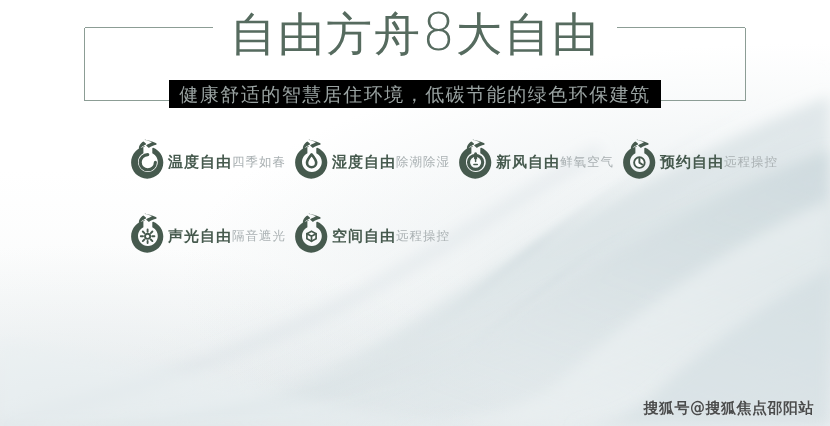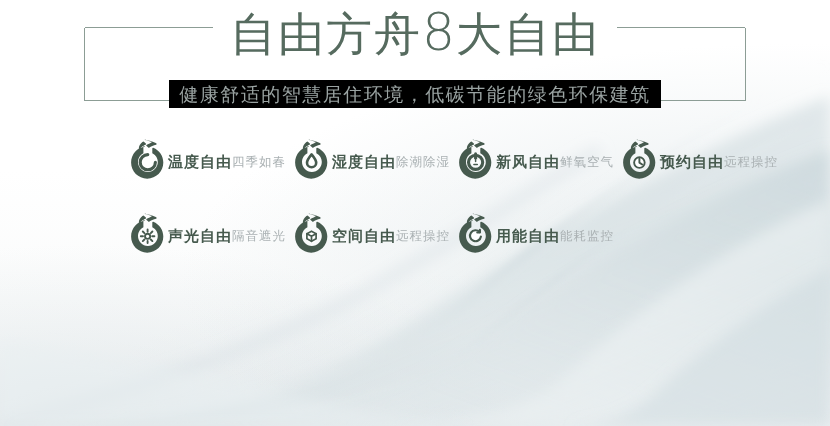--- a/index.html
+++ b/index.html
@@ -254,35 +254,18 @@
           <g fill="none" stroke="#465a4e" stroke-width="1.7" stroke-linejoin="round" stroke-linecap="round">
             <path d="M25.5 21.2l4.6 2.5v5.1l-4.6 2.5-4.6-2.5v-5.1z"></path>
             <path d="M20.9 23.7l4.6 2.5 4.6-2.5M25.5 26.2v5.1"></path>
           </g>
         </svg>
       </span>
       <span class="cell-label">空间自由</span>
       <span class="cell-sub">远程操控</span>
     </div>
 
-    <div class="cell">
-      <span class="icon">
-        <svg viewBox="0 0 46 46">
-          <g fill="#465a4e">
-            <path d="M23.4 4.2c3.6 0 7.2 1.1 10.4 2.9 1.1.6 1.3 1.4.3 1.6-2.6.5-5 1.5-7 3.1l-.2.2-2.3-1.9c-.6-.5-.4-1.2.3-1.4 2-.6 3.8-1.5 5.1-2.6-2.1-1-4.3-1.6-6.6-1.9-.8-.1-.8-.9 0-1z"></path>
-            <path d="M21.6 5.6l2.2 1.8c.5.4.3 1-.3 1.3-2.4.9-4.3 2.3-5.4 4-.4.7-1.3.5-1.3-.3 0-2.2 1.4-4.6 3.6-6.3.4-.3.9-.4 1.2-.5z"></path>
-            <path d="M20.6 8.2c.5 0 .8.4.8.9v8.1c-3.2 1.6-5.4 5-5.4 8.9 0 5.5 4.4 9.9 9.9 9.9s9.9-4.4 9.9-9.9c0-3.9-2.2-7.3-5.5-8.9v-4.7c0-.6.5-1 1-.8 5.9 2.4 10 8.2 10 14.9 0 8.9-7.2 16.1-16.1 16.1S9.1 35.5 9.1 26.6c0-8.2 6.1-15 14-16l-2.5-1.4c-.6-.4-.5-1 0-1z"></path>
-          </g>
-          <circle cx="25.5" cy="26.6" r="6.3" fill="#ffffff"></circle>
-          <g fill="none" stroke="#465a4e" stroke-width="2.2" stroke-linecap="round" stroke-linejoin="round">
-            <path d="M29.6 22.1a5.5 5.5 0 1 0 1.3 4.5"></path>
-            <path d="M29.9 19.9v2.6h-2.6"></path>
-          </g>
-        </svg>
-      </span>
-      <span class="cell-label">用能自由</span>
-      <span class="cell-sub">能耗监控</span>
-    </div>
 
   </div>
 
+  <div class="watermark">搜狐号@搜狐焦点邵阳站</div>
 
 </div>
 
 </body></html>

